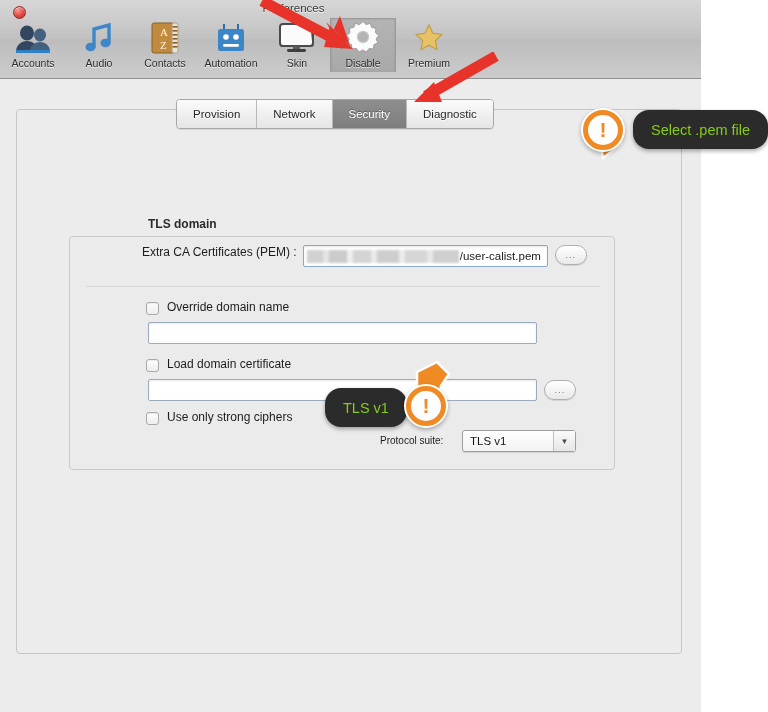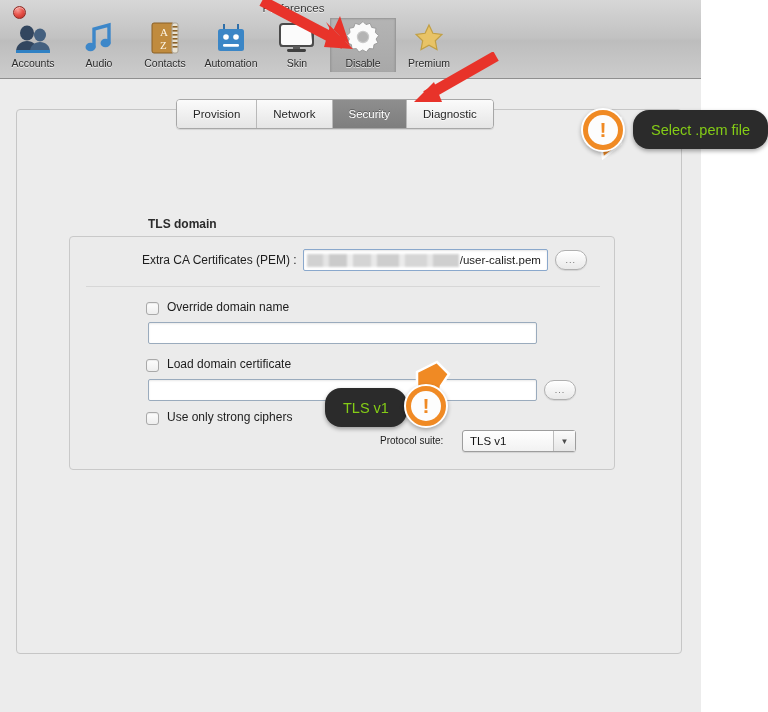--- a/index.html
+++ b/index.html
@@ -152,21 +152,21 @@
     font-size: 12px;
     color: #1d1d1d;
     white-space: nowrap;
   }
 
   
   #pem-row {
     position: absolute;
     left: 0; top: 8px;
     width: 546px; height: 30px;
-    display: flex; align-items: center;
+    display: flex; 
   }
   #pem-label { margin-left: 72px; }
   #pem-field {
     margin-left: 6px;
     width: 245px; height: 22px;
     background: #ffffff;
     border: 1px solid #8aa8cc;
     border-radius: 2px;
     box-shadow: inset 0 1px 2px rgba(0,0,0,.10);
     display: flex; align-items: center;

